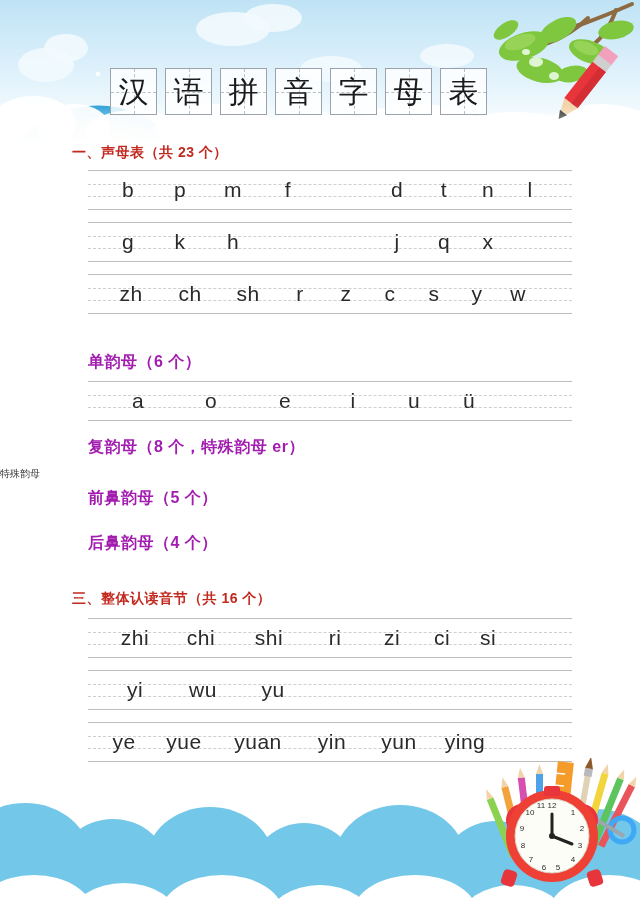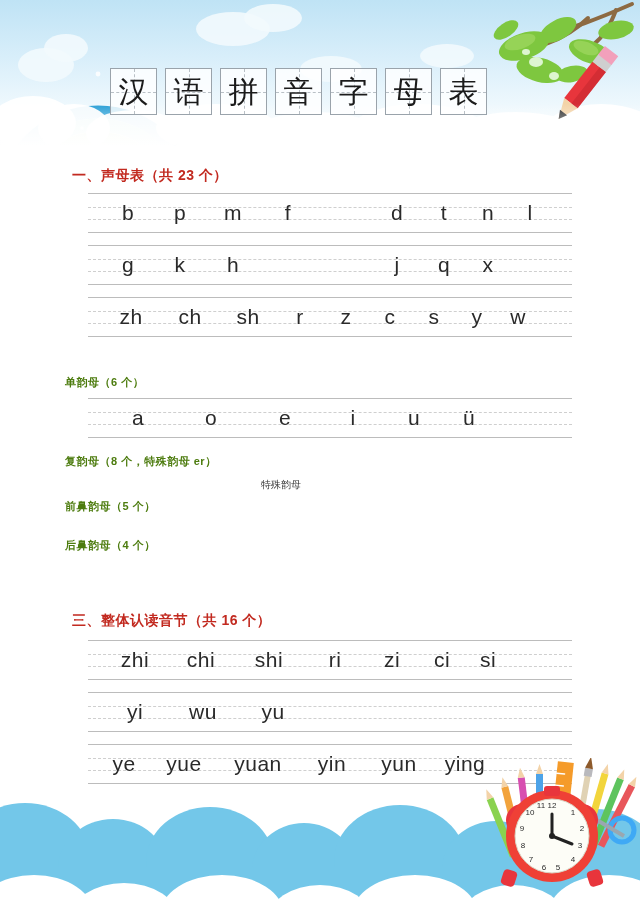--- a/index.html
+++ b/index.html
@@ -77,28 +77,27 @@
   .content {
     position: absolute; left: 0; top: 144px;
     width: 640px;
   }
   .sec-title {
     color: #c22a20;
     font-weight: bold;
     font-size: 14px;
     letter-spacing: .5px;
     margin-left: 72px;
-    margin-top: 23px;
   }
   .sub-title {
-    color: #4d7c0f;
+    color: #a21caf;
     font-weight: bold;
-    font-size: 11px;
+    font-size: 16px;
     letter-spacing: .5px;
-    margin-left: 65px;
+    margin-left: 88px;
   }
 
   
   .staff {
     position: relative;
     height: 40px;
     border-top: 1px solid #bcbcbc;
     border-bottom: 1px solid #bcbcbc;
     margin-left: 72px;
     margin-right: 68px;
@@ -123,21 +122,21 @@
     color: #2a2a2a;
     letter-spacing: .5px;
   }
   .letters span { display: inline-block; text-align: center; }
   .letters span.red { color: #d2262a; }
 
   .note {
     position: relative;
     font-size: 10px;
     color: #333;
-    text-align: center;
+    text-align: left;
     margin-right: 78px;
     margin-top: 1px;
     height: 13px;
   }
 
   .gap-8  { height: 8px; }
   .gap-10 { height: 10px; }
   .gap-12 { height: 12px; }
   .gap-16 { height: 16px; }
   .gap-28 { height: 28px; }

